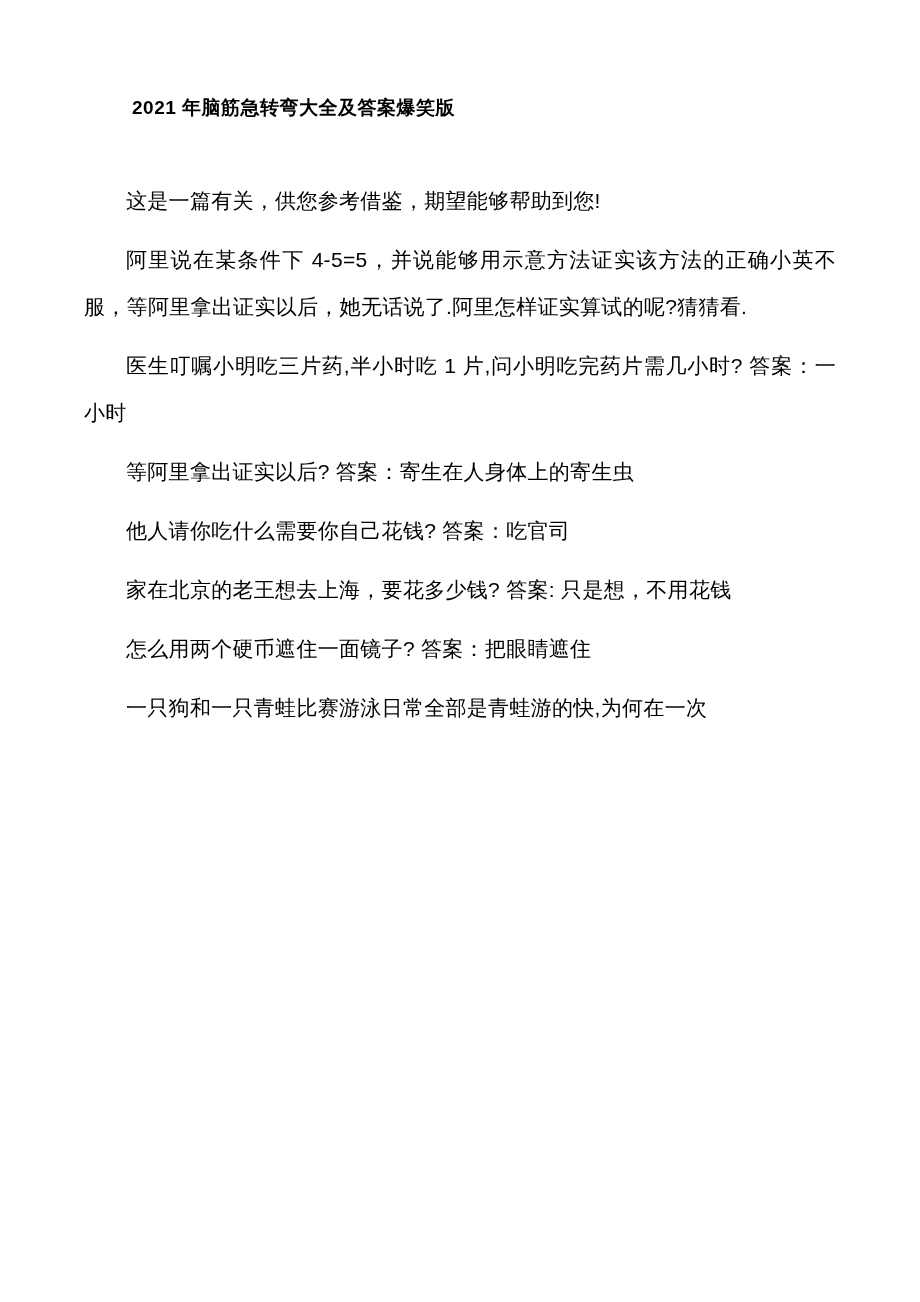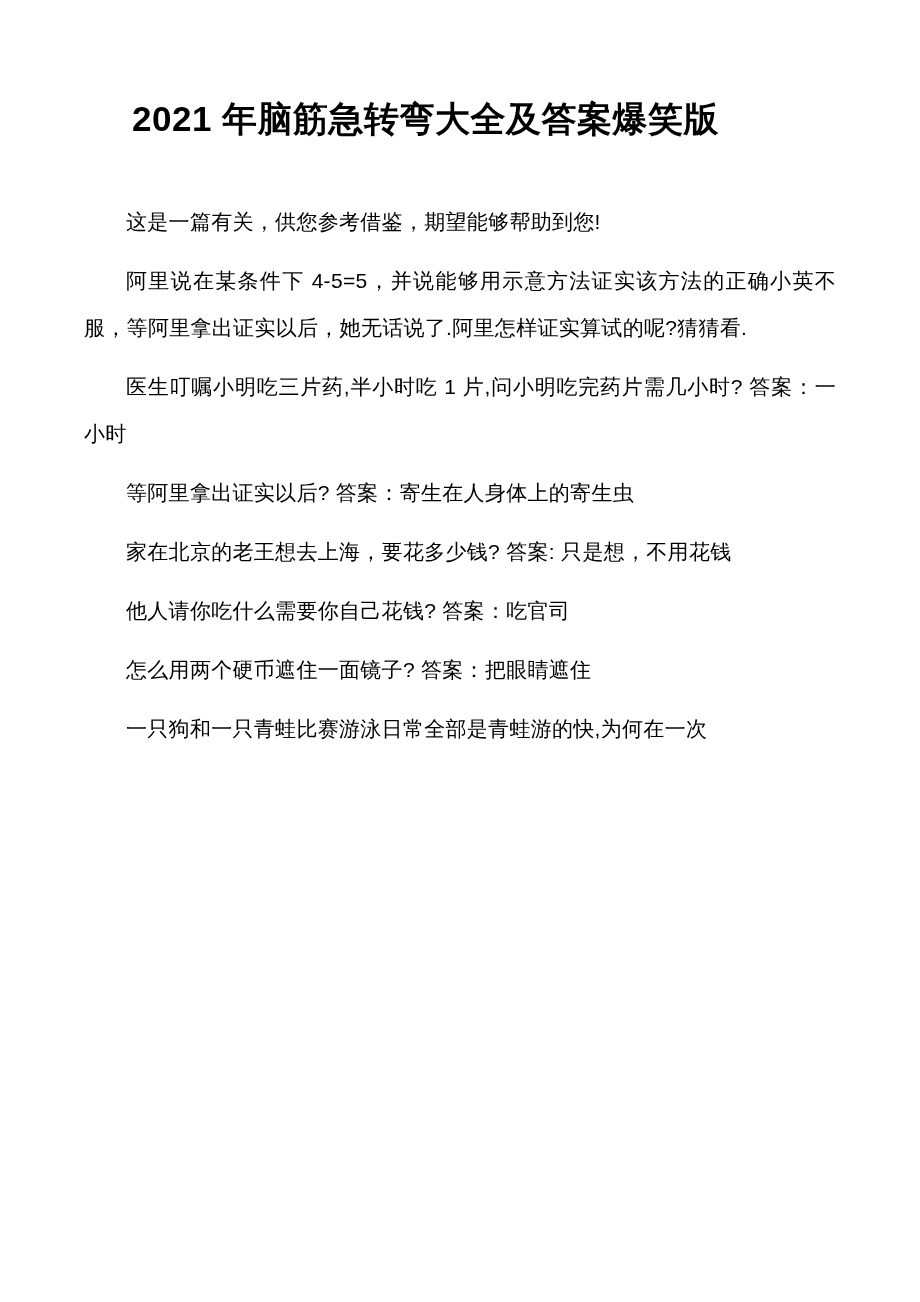--- a/index.html
+++ b/index.html
@@ -17,21 +17,21 @@
   .page {
     position: relative;
     width: 920px;
     height: 1302px;
     box-sizing: border-box;
     padding: 96px 72px 40px 72px;
     background: #ffffff;
     overflow: hidden;
   }
   .doc-title {
-    font-size: 35px;
+    font-size: 19px;
     font-weight: 700;
     letter-spacing: 0.5px;
     text-align: left;
     margin: 0 0 56px 60px;
     line-height: 1.3;
     white-space: nowrap;
   }
   .body-text {
     font-size: 21px;
     line-height: 47px;
@@ -54,19 +54,19 @@
 
 <div class="page">
 
   <h1 class="doc-title">2021 年脑筋急转弯大全及答案爆笑版</h1>
 
   <div class="body-text">
     <p class="para">这是一篇有关，供您参考借鉴，期望能够帮助到您!</p>
     <p class="para">阿里说在某条件下 4-5=5，并说能够用示意方法证实该方法的正确小英不服，等阿里拿出证实以后，她无话说了.阿里怎样证实算试的呢?猜猜看.</p>
     <p class="para">医生叮嘱小明吃三片药,半小时吃 1 片,问小明吃完药片需几小时? 答案：一小时</p>
     <p class="para">等阿里拿出证实以后? 答案：寄生在人身体上的寄生虫</p>
+    <p class="para">他人请你吃什么需要你自己花钱? 答案：吃官司</p>
     <p class="para">家在北京的老王想去上海，要花多少钱? 答案: 只是想，不用花钱</p>
-    <p class="para">他人请你吃什么需要你自己花钱? 答案：吃官司</p>
     <p class="para">怎么用两个硬币遮住一面镜子? 答案：把眼睛遮住</p>
     <p class="para last">一只狗和一只青蛙比赛游泳日常全部是青蛙游的快,为何在一次</p>
   </div>
 
 </div>
 
 </body></html>

